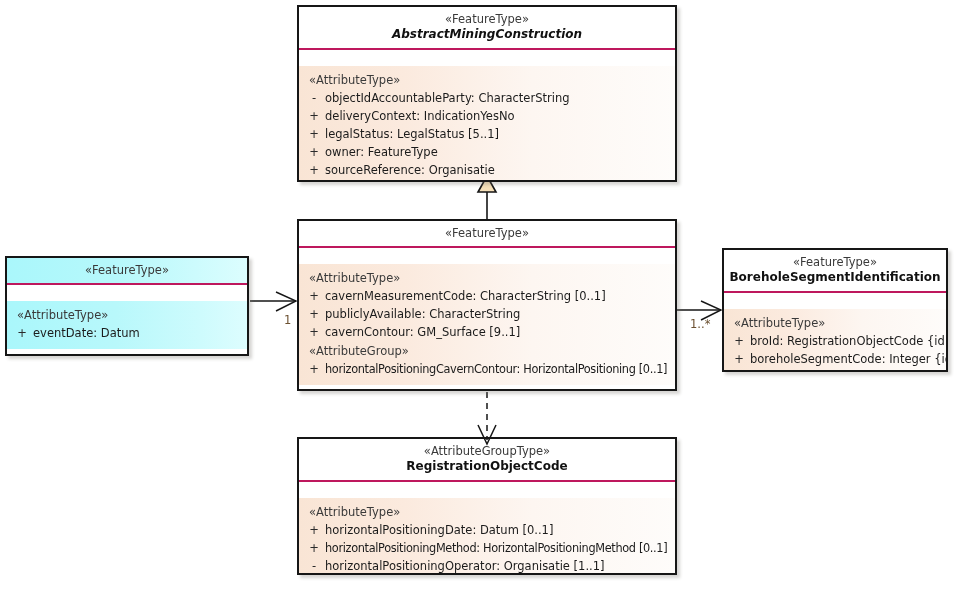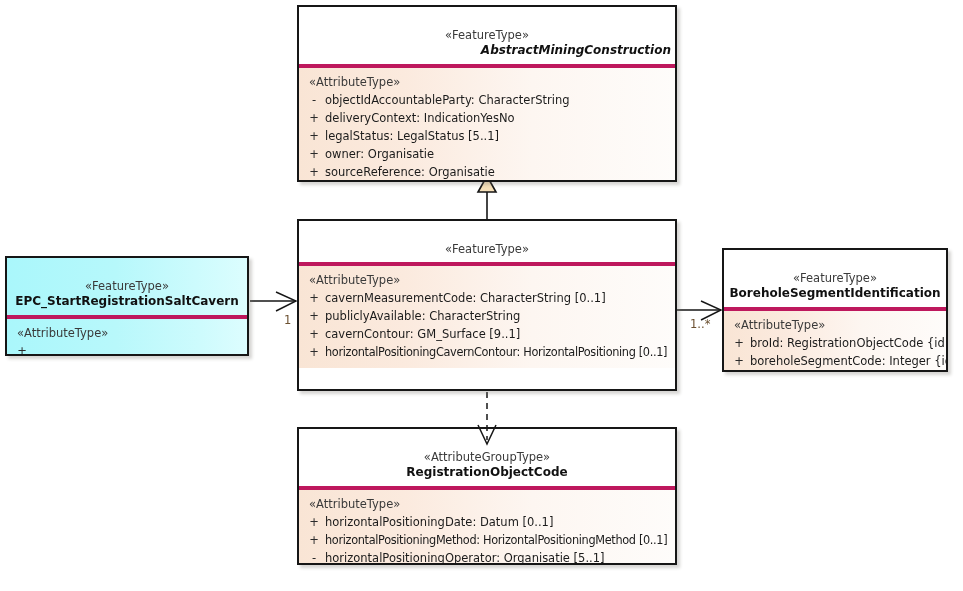--- a/index.html
+++ b/index.html
@@ -20,46 +20,46 @@
   
   .uml-class {
     position: absolute;
     box-sizing: border-box;
     border: 2px solid #161616;
     box-shadow: 3px 3px 3px rgba(120,115,110,0.30);
     overflow: hidden;
   }
   .uml-class .hdr {
     box-sizing: border-box;
-    border-bottom: 4px solid #be185d;
+    border-bottom: 2px solid #be185d;
     text-align: center;
-    padding: 21px 4px 6px 4px;
+    padding: 5px 4px 6px 4px;
     background: linear-gradient(to right, #f9e4d3 0%, #fbead e 35%, #fdf7f2 72%, #fefcfa 100%);
   }
   .uml-class .stereo {
     font-size: 11.5px;
     color: #3a3a3a;
     line-height: 14px;
     white-space: nowrap;
   }
   .uml-class .cname {
     font-size: 12px;
     font-weight: bold;
     color: #111111;
     line-height: 16px;
     white-space: nowrap;
   }
   .uml-class .cname.abstract {
     font-style: italic;
-    text-align: right;
   }
   .uml-class .body {
     box-sizing: border-box;
     padding: 6px 0 7px 0;
     background: linear-gradient(to right, #f9e5d5 0%, #fbeade 28%, #fdf6f1 62%, #fefcfa 100%);
+    margin-top: 16px;
   }
 
   
   .grp {
     font-size: 11.5px;
     color: #3a3a3a;
     line-height: 17px;
     padding-left: 10px;
     white-space: nowrap;
   }
@@ -157,21 +157,21 @@
       <div class="attr">
         <span class="vis">+</span>
         <span class="sig">deliveryContext: IndicationYesNo</span>
       </div>
       <div class="attr">
         <span class="vis">+</span>
         <span class="sig">legalStatus: LegalStatus [5..1]</span>
       </div>
       <div class="attr">
         <span class="vis">+</span>
-        <span class="sig">owner: Organisatie</span>
+        <span class="sig">owner: FeatureType</span>
       </div>
       <div class="attr">
         <span class="vis">+</span>
         <span class="sig">sourceReference: Organisatie</span>
       </div>
     </div>
   </div>
 
   <div class="uml-class" style="left:297px; top:219px; width:380px; height:172px;">
     <div class="hdr">
@@ -184,36 +184,37 @@
         <span class="sig">cavernMeasurementCode: CharacterString [0..1]</span>
       </div>
       <div class="attr">
         <span class="vis">+</span>
         <span class="sig">publiclyAvailable: CharacterString</span>
       </div>
       <div class="attr">
         <span class="vis">+</span>
         <span class="sig">cavernContour: GM_Surface [9..1]</span>
       </div>
+      <div class="grp" style="padding-top:2px;">«AttributeGroup»</div>
       <div class="attr">
         <span class="vis">+</span>
         <span class="sig squeeze">horizontalPositioningCavernContour: HorizontalPositioning [0..1]</span>
       </div>
     </div>
   </div>
 
   <div class="uml-class cyan" style="left:5px; top:256px; width:244px; height:100px;">
     <div class="hdr">
       <div class="stereo">«FeatureType»</div>
-      <div class="cname">EPC_StartRegistrationSaltCavern</div>
-    </div>
-    <div class="body">
-      <div class="grp">«AttributeType»</div>
-      <div class="attr">
-        <span class="vis">+</span>
+    </div>
+    <div class="body">
+      <div class="grp">«AttributeType»</div>
+      <div class="attr">
+        <span class="vis">+</span>
+        <span class="sig">eventDate: Datum</span>
       </div>
     </div>
   </div>
 
   <div class="uml-class" style="left:722px; top:248px; width:226px; height:124px;">
     <div class="hdr">
       <div class="stereo">«FeatureType»</div>
       <div class="cname">BoreholeSegmentIdentification</div>
     </div>
     <div class="body">
@@ -222,35 +223,35 @@
         <span class="vis">+</span>
         <span class="sig">broId: RegistrationObjectCode {id}</span>
       </div>
       <div class="attr">
         <span class="vis">+</span>
         <span class="sig">boreholeSegmentCode: Integer {id}</span>
       </div>
     </div>
   </div>
 
-  <div class="uml-class" style="left:297px; top:427px; width:380px; height:138px;">
+  <div class="uml-class" style="left:297px; top:437px; width:380px; height:138px;">
     <div class="hdr">
       <div class="stereo">«AttributeGroupType»</div>
       <div class="cname">RegistrationObjectCode</div>
     </div>
     <div class="body">
       <div class="grp">«AttributeType»</div>
       <div class="attr">
         <span class="vis">+</span>
         <span class="sig">horizontalPositioningDate: Datum [0..1]</span>
       </div>
       <div class="attr">
         <span class="vis">+</span>
         <span class="sig squeeze">horizontalPositioningMethod: HorizontalPositioningMethod [0..1]</span>
       </div>
       <div class="attr">
         <span class="vis">-</span>
-        <span class="sig">horizontalPositioningOperator: Organisatie [5..1]</span>
+        <span class="sig">horizontalPositioningOperator: Organisatie [1..1]</span>
       </div>
     </div>
   </div>
 
 </div>
 
 </body></html>

